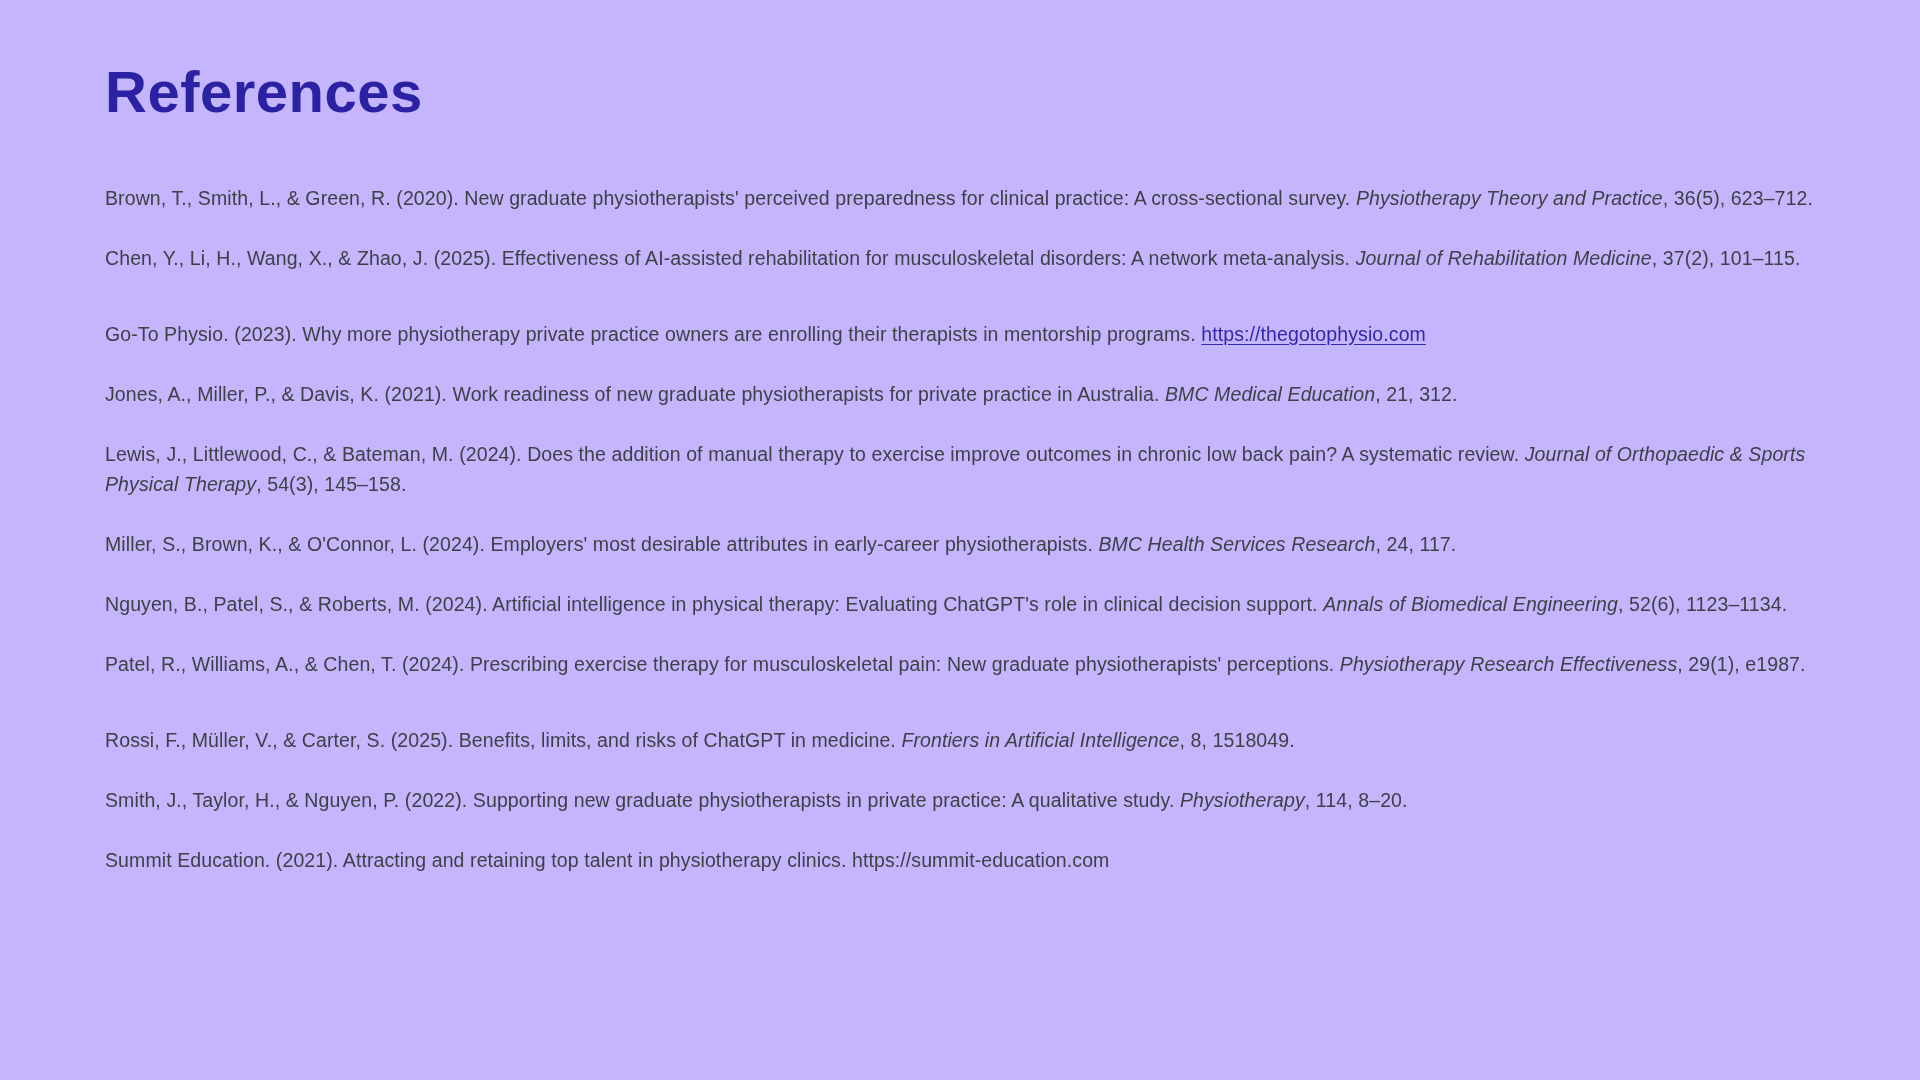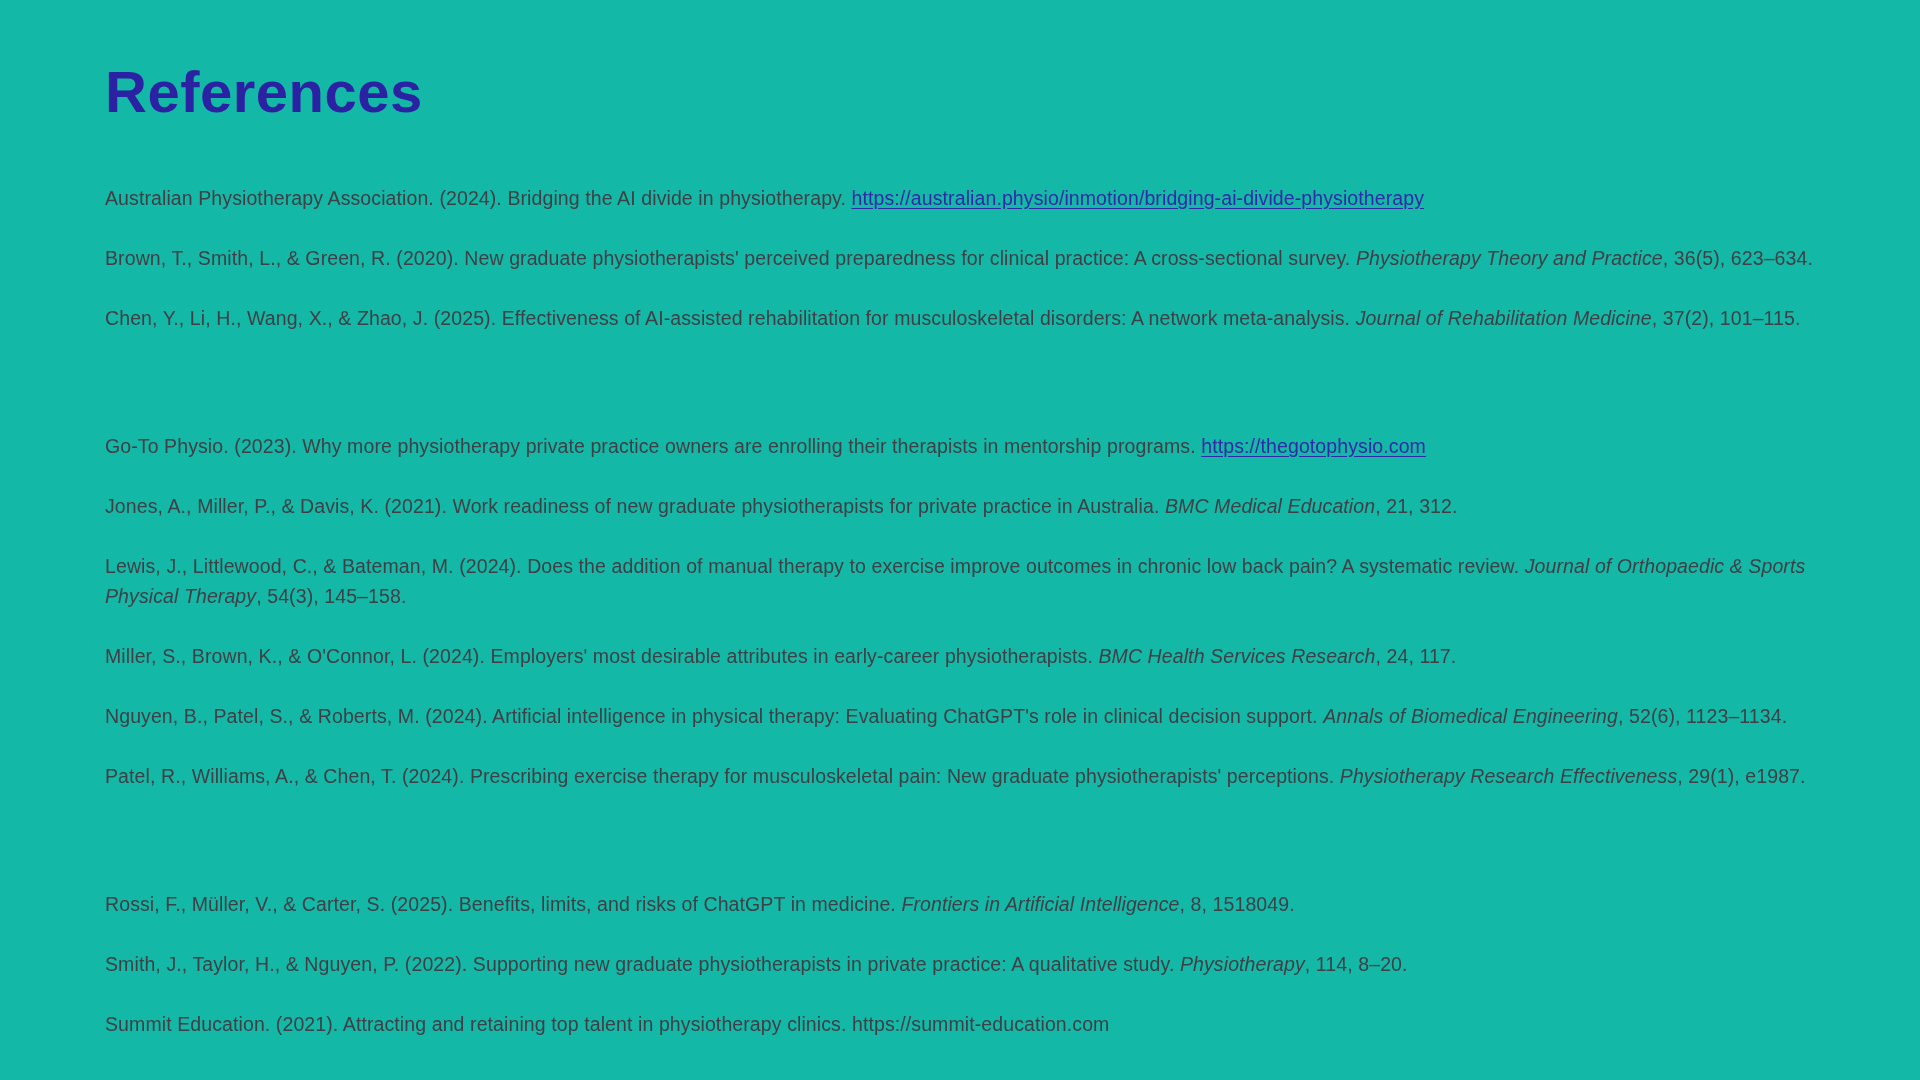--- a/index.html
+++ b/index.html
@@ -7,61 +7,60 @@
   body {
     width: 1920px;
     height: 1080px;
     overflow: hidden;
     font-family: "Liberation Sans", sans-serif;
     position: relative;
   }
   .slide {
     width: 1920px;
     height: 1080px;
-    background: #14b8a6;
+    background: #c4b5fd;
     padding: 58px 105px 0 105px;
   }
   .page-title {
     font-size: 58px;
     font-weight: 700;
     letter-spacing: 0.5px;
     color: #2b21a3;
     margin-bottom: 58px;
   }
   .ref-list {
     width: 1710px;
   }
   .ref-entry {
     font-size: 19.5px;
     line-height: 30px;
     color: #3f3f46;
     margin-bottom: 30px;
     letter-spacing: 0.1px;
   }
   .ref-entry.extra-gap {
-    margin-top: 98px;
+    margin-top: 46px;
   }
   .ref-entry em {
     font-style: italic;
   }
   .ref-entry a {
     color: #3229a8;
     text-decoration: underline;
     text-underline-offset: 3px;
     cursor: pointer;
   }
 </style>
 </head>
 <body>
 
 <div class="slide">
   <h1 class="page-title">References</h1>
   <div class="ref-list">
-      <p class="ref-entry"><span>Australian Physiotherapy Association. (2024). Bridging the AI divide in physiotherapy. </span><a href="#">https://australian.physio/inmotion/bridging-ai-divide-physiotherapy</a></p>
-      <p class="ref-entry"><span>Brown, T., Smith, L., &amp; Green, R. (2020). New graduate physiotherapists' perceived preparedness for clinical practice: A cross-sectional survey. </span><em>Physiotherapy Theory and Practice</em><span>, 36(5), 623–634.</span></p>
+      <p class="ref-entry"><span>Brown, T., Smith, L., &amp; Green, R. (2020). New graduate physiotherapists' perceived preparedness for clinical practice: A cross-sectional survey. </span><em>Physiotherapy Theory and Practice</em><span>, 36(5), 623–712.</span></p>
       <p class="ref-entry"><span>Chen, Y., Li, H., Wang, X., &amp; Zhao, J. (2025). Effectiveness of AI-assisted rehabilitation for musculoskeletal disorders: A network meta-analysis. </span><em>Journal of Rehabilitation Medicine</em><span>, 37(2), 101–115.</span></p>
       <p class="ref-entry extra-gap"><span>Go-To Physio. (2023). Why more physiotherapy private practice owners are enrolling their therapists in mentorship programs. </span><a href="#">https://thegotophysio.com</a></p>
       <p class="ref-entry"><span>Jones, A., Miller, P., &amp; Davis, K. (2021). Work readiness of new graduate physiotherapists for private practice in Australia. </span><em>BMC Medical Education</em><span>, 21, 312.</span></p>
       <p class="ref-entry"><span>Lewis, J., Littlewood, C., &amp; Bateman, M. (2024). Does the addition of manual therapy to exercise improve outcomes in chronic low back pain? A systematic review. </span><em>Journal of Orthopaedic &amp; Sports Physical Therapy</em><span>, 54(3), 145–158.</span></p>
       <p class="ref-entry"><span>Miller, S., Brown, K., &amp; O'Connor, L. (2024). Employers' most desirable attributes in early-career physiotherapists. </span><em>BMC Health Services Research</em><span>, 24, 117.</span></p>
       <p class="ref-entry"><span>Nguyen, B., Patel, S., &amp; Roberts, M. (2024). Artificial intelligence in physical therapy: Evaluating ChatGPT's role in clinical decision support. </span><em>Annals of Biomedical Engineering</em><span>, 52(6), 1123–1134.</span></p>
       <p class="ref-entry"><span>Patel, R., Williams, A., &amp; Chen, T. (2024). Prescribing exercise therapy for musculoskeletal pain: New graduate physiotherapists' perceptions. </span><em>Physiotherapy Research Effectiveness</em><span>, 29(1), e1987.</span></p>
       <p class="ref-entry extra-gap"><span>Rossi, F., Müller, V., &amp; Carter, S. (2025). Benefits, limits, and risks of ChatGPT in medicine. </span><em>Frontiers in Artificial Intelligence</em><span>, 8, 1518049.</span></p>
       <p class="ref-entry"><span>Smith, J., Taylor, H., &amp; Nguyen, P. (2022). Supporting new graduate physiotherapists in private practice: A qualitative study. </span><em>Physiotherapy</em><span>, 114, 8–20.</span></p>
       <p class="ref-entry"><span>Summit Education. (2021). Attracting and retaining top talent in physiotherapy clinics. https://summit-education.com</span></p>

